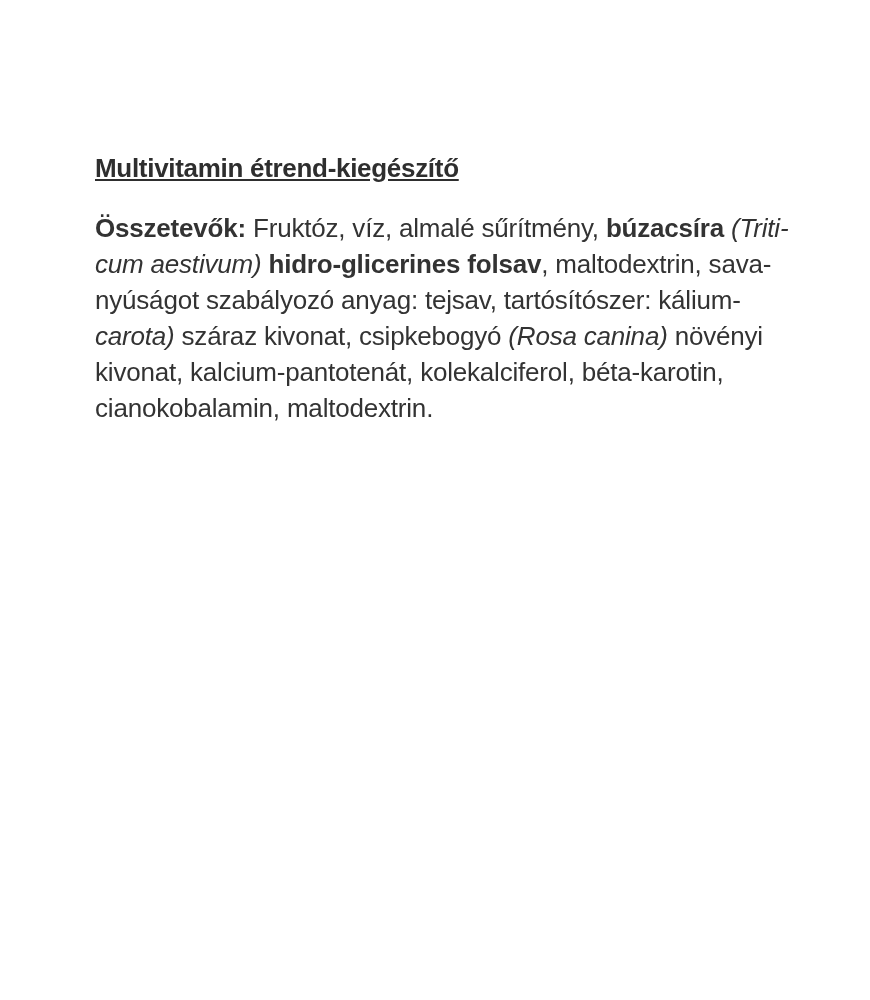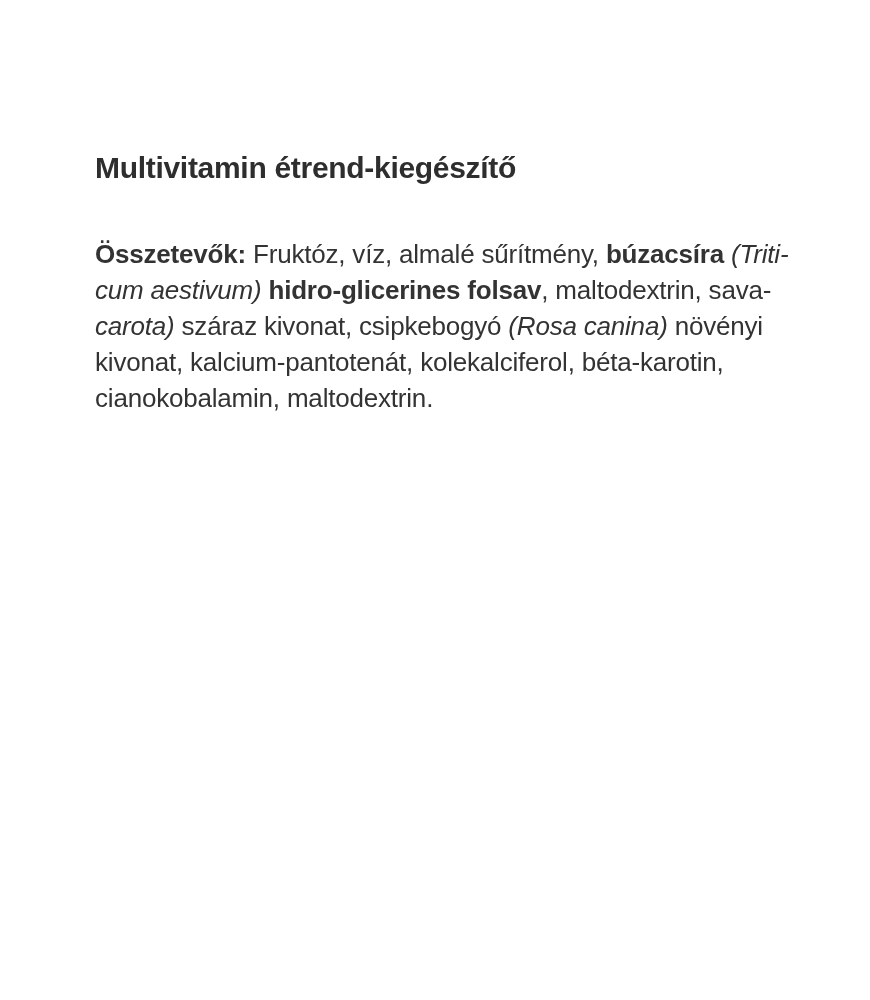--- a/index.html
+++ b/index.html
@@ -15,31 +15,32 @@
     color: #2f2f2f;
     overflow: hidden;
   }
   .content {
     position: absolute;
     left: 95px;
     top: 144px;
     width: 720px;
   }
   .heading {
-    font-size: 30px;
+    font-size: 26px;
     font-weight: 700;
     letter-spacing: -0.3px;
     line-height: 48px;
     color: #2e2e2e;
+    text-decoration: underline;
   }
   .heading-line {
     white-space: nowrap;
   }
   .ingredients {
-    margin-top: 44px;
+    margin-top: 18px;
     font-size: 26px;
     line-height: 36px;
     letter-spacing: -0.2px;
     color: #333333;
   }
   .ing-line {
     white-space: nowrap;
   }
   .seg-bold {
     font-weight: 700;
@@ -52,17 +53,18 @@
 <body>
 
 <div class="content">
   <div class="heading">
     <div class="heading-line">Multivitamin étrend-kiegészítő</div>
   </div>
 
   <div class="ingredients">
       <div class="ing-line"><span class="seg-bold">Összetevők:</span><span> Fruktóz, víz, almalé sűrítmény, </span><span class="seg-bold">búzacsíra</span><span> </span><span class="seg-italic">(Triti-</span></div>
       <div class="ing-line"><span class="seg-italic">cum aestivum)</span><span> </span><span class="seg-bold">hidro-glicerines folsav</span><span>, maltodextrin, sava-</span></div>
+      <div class="ing-line"><span>nyúságot szabályozó anyag: tejsav, tartósítószer: kálium-</span></div>
       <div class="ing-line"><span class="seg-italic">carota)</span><span> száraz kivonat, csipkebogyó </span><span class="seg-italic">(Rosa canina)</span><span> növényi</span></div>
       <div class="ing-line"><span>kivonat, kalcium-pantotenát, kolekalciferol, béta-karotin,</span></div>
       <div class="ing-line"><span>cianokobalamin, maltodextrin.</span></div>
     </div>
 </div>
 
 </body></html>

